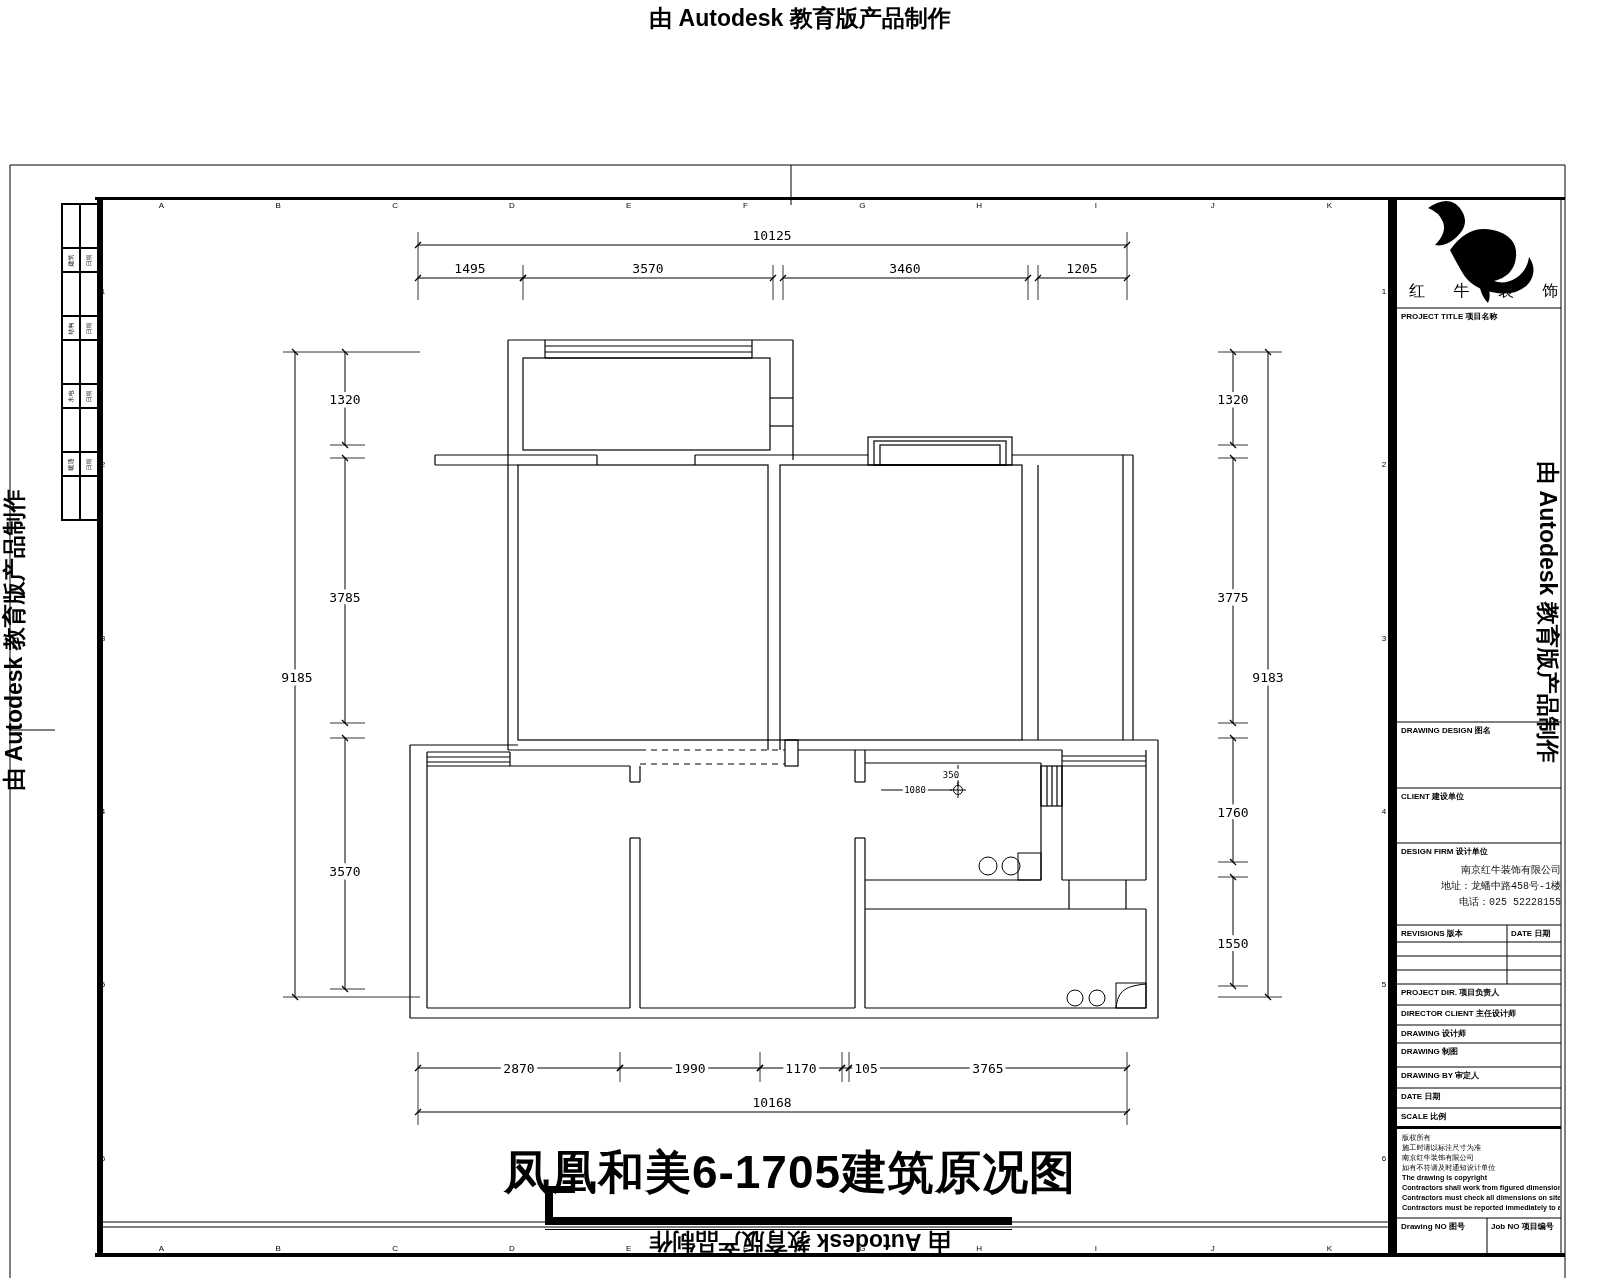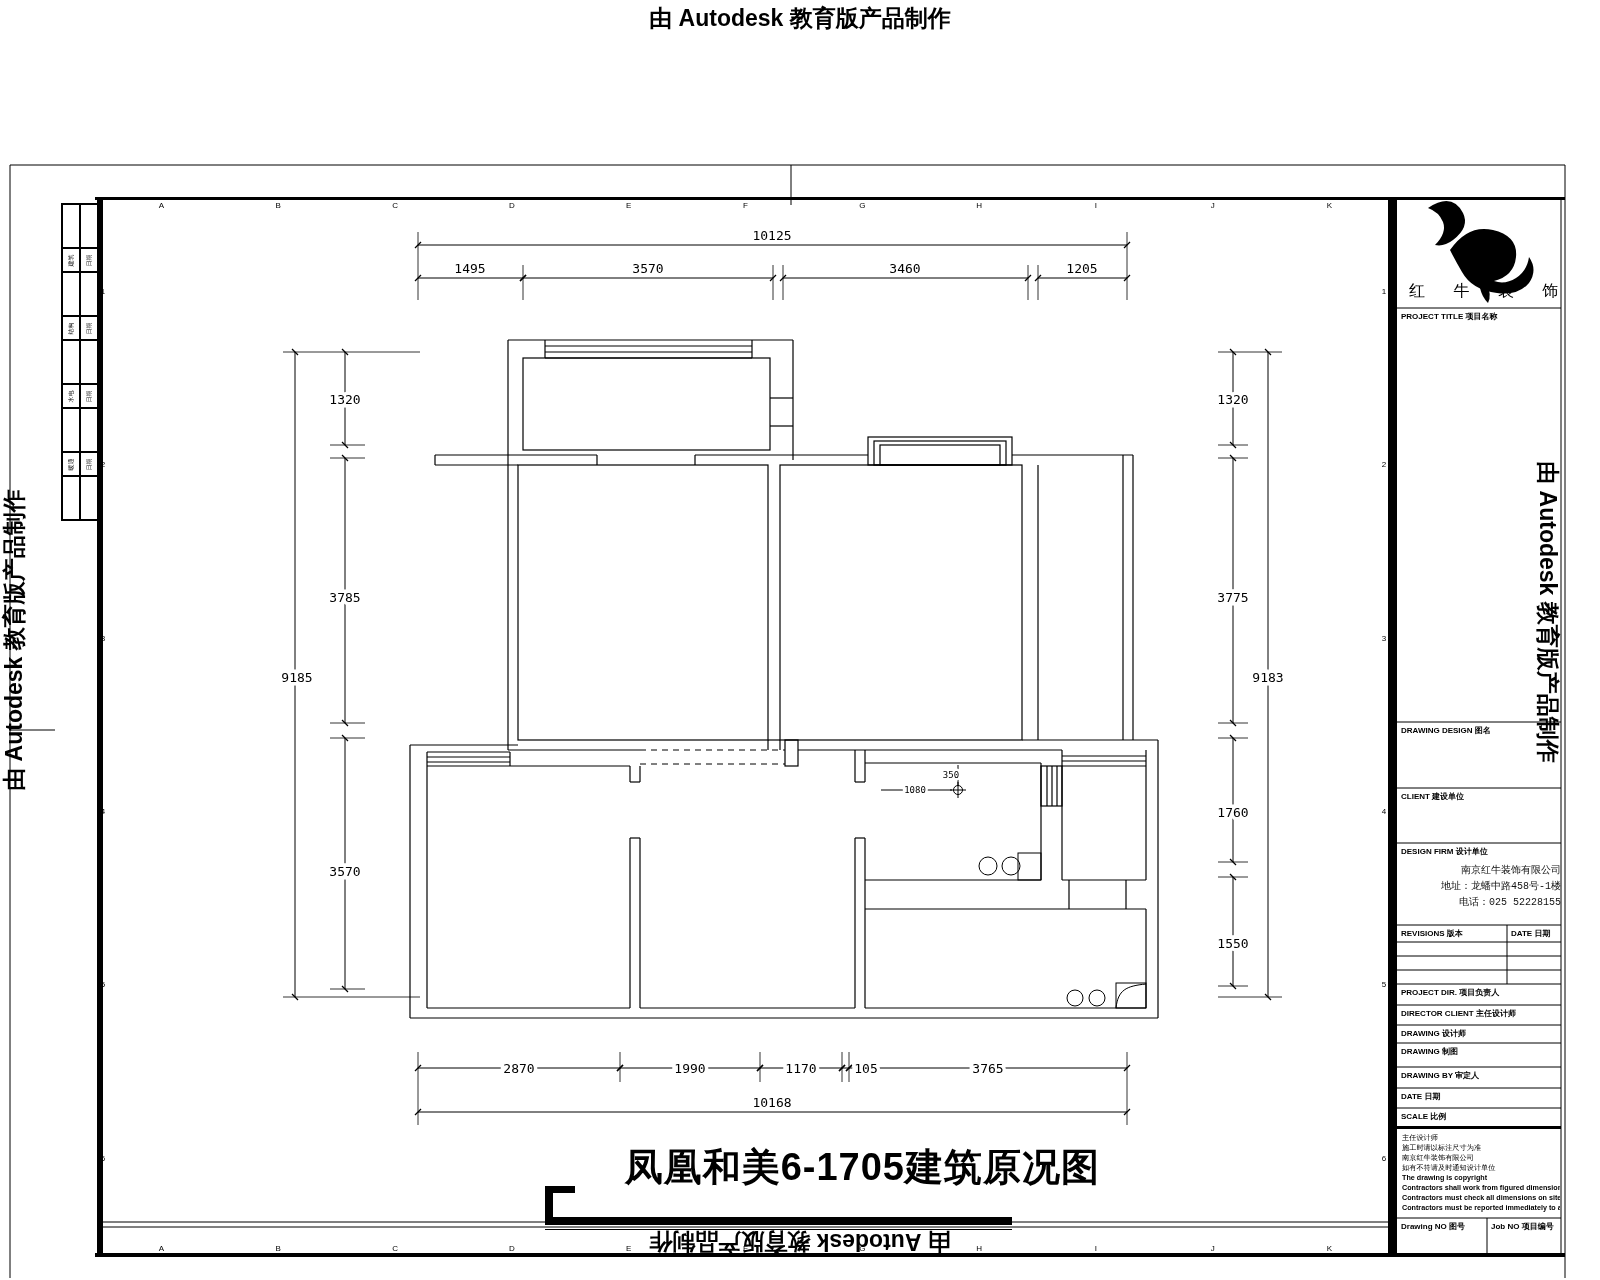--- a/index.html
+++ b/index.html
@@ -19,22 +19,22 @@
   .numbers span{flex:1;display:flex;align-items:center;justify-content:center;font-size:8px;}
   
   #left-strip{position:absolute;left:61px;top:203px;width:36px;border:1px solid #000;}
   .strip-row{display:flex;}
   .strip-row i{flex:1;border:0.5px solid #000;font-style:normal;display:flex;
                align-items:center;justify-content:center;overflow:hidden;}
   .strip-row.tall i{height:42px;}
   .strip-row.short i{height:22px;}
   .strip-row b{font-weight:normal;font-size:6px;transform:rotate(-90deg);white-space:nowrap;}
   
-  .plan-title{position:absolute;left:480px;top:1142px;width:620px;text-align:right;
-              font-size:38px;font-weight:bold;letter-spacing:1px;}
+  .plan-title{position:absolute;left:480px;top:1142px;width:620px;text-align:center;
+              font-size:46px;font-weight:bold;letter-spacing:1px;}
   
   #tblock{position:absolute;left:1397px;top:197px;width:164px;height:1059px;font-size:8px;}
   #tblock .f{position:absolute;left:4px;right:2px;white-space:nowrap;overflow:hidden;font-weight:bold;}
   .brand{position:absolute;left:0;top:84px;width:132px;text-align:center;font-size:16px;
          letter-spacing:12px;text-indent:12px;white-space:nowrap;}
   .company{position:absolute;left:0;width:164px;text-align:right;font-size:10px;color:#111;font-family:Liberation Mono, monospace;}
   .notes{position:absolute;left:5px;top:936px;width:158px;font-size:7.2px;line-height:10px;}
   .notes div{white-space:nowrap;overflow:hidden;}
   .notes .en{font-weight:bold;transform:scaleY(.95);}
   
@@ -421,21 +421,21 @@
   <div class="f" style="top:731px;width:100px">REVISIONS 版本</div>
   <div class="f" style="top:731px;left:114px">DATE 日期</div>
   <div class="f" style="top:790px">PROJECT DIR. 项目负责人</div>
   <div class="f" style="top:811px">DIRECTOR CLIENT 主任设计师</div>
   <div class="f" style="top:831px">DRAWING 设计师</div>
   <div class="f" style="top:849px">DRAWING 制图</div>
   <div class="f" style="top:873px">DRAWING BY 审定人</div>
   <div class="f" style="top:894px">DATE 日期</div>
   <div class="f" style="top:914px">SCALE 比例</div>
   <div class="notes" id="tb-notes">
-      <div>主任设计师</div>
+      <div>版权所有</div>
       <div>施工时请以标注尺寸为准</div>
       <div>南京红牛装饰有限公司</div>
       <div>如有不符请及时通知设计单位</div>
       <div class="en">The drawing is copyright</div>
       <div class="en">Contractors shall work from figured dimensions only</div>
       <div class="en">Contractors must check all dimensions on site</div>
       <div class="en">Contractors must be reported immediately to architects</div>
     </div>
   <div class="f" style="top:1024px;width:84px">Drawing NO 图号</div>
   <div class="f" style="top:1024px;left:94px">Job NO 项目编号</div>

